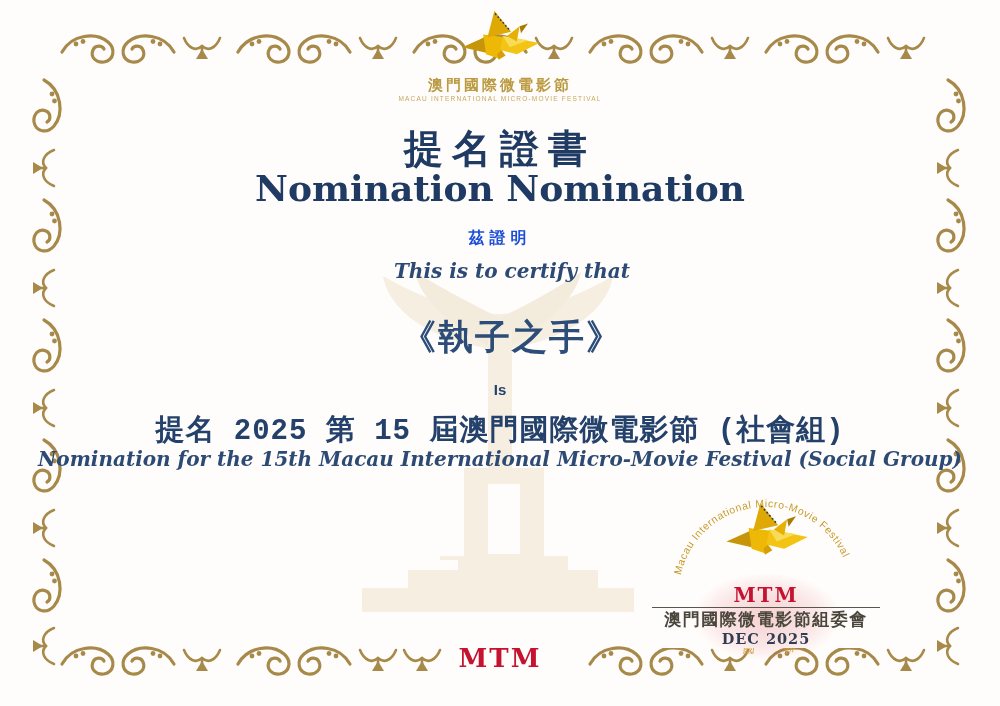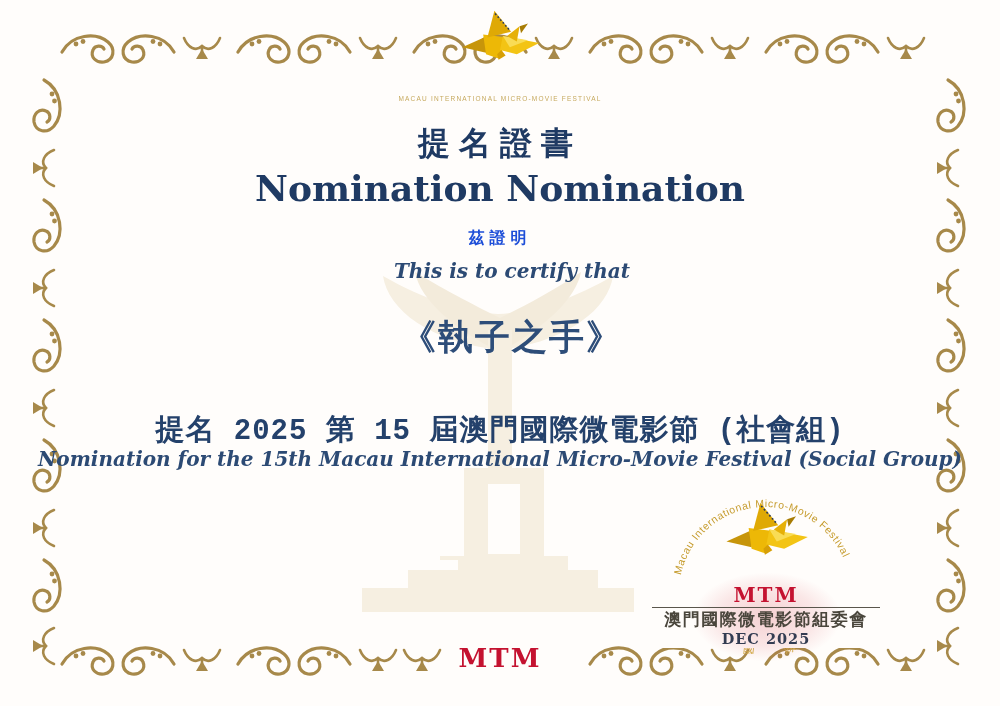--- a/index.html
+++ b/index.html
@@ -15,21 +15,21 @@
 
   
   #watermark{position:absolute;inset:0;width:1000px;height:706px;z-index:1;pointer-events:none;}
 
   
   .logo-bird{left:444px;top:8px;width:112px;height:70px;z-index:3;}
   .logo-cjk{top:76px;color:#bb9a42;font-size:15px;font-weight:bold;letter-spacing:3px;z-index:3;}
   .logo-en{top:95px;color:#c6a95e;font-size:6.5px;letter-spacing:1.2px;z-index:3;}
 
   
-  .title-cjk{top:122px;color:#1f3a63;font-size:32px;font-weight:bold;letter-spacing:9px;z-index:3;}
+  .title-cjk{top:122px;color:#1f3a63;font-size:39px;font-weight:bold;letter-spacing:9px;z-index:3;}
   .title-en{top:167px;color:#1f3a63;font-size:36px;font-weight:bold;font-family:"DejaVu Serif",serif;z-index:3;}
   .certify-cjk{top:228px;color:#1d4ed8;font-size:16px;font-weight:bold;letter-spacing:5px;z-index:3;}
   .certify-en{top:259px;color:#2c4a74;font-size:20px;font-style:italic;font-weight:bold;font-family:"DejaVu Serif",serif;z-index:3;padding-left:24px;}
   .film-title{top:314px;color:#2d4d79;font-size:35px;font-weight:600;letter-spacing:2px;z-index:3;padding-left:24px;}
   .is-label{top:381px;color:#24416b;font-size:15px;font-weight:bold;z-index:3;}
   .nomination-cjk{top:410px;color:#24416b;font-size:29px;font-weight:bold;font-family:Liberation Mono, monospace;letter-spacing:1px;z-index:3;}
   .nomination-en{top:447px;color:#2c4a74;font-size:20px;font-style:italic;font-weight:bold;font-family:"DejaVu Serif",serif;z-index:3;}
 
   
   #seal{left:652px;top:484px;width:230px;height:170px;z-index:3;}
@@ -138,30 +138,32 @@
       <use href="#fl" transform="translate(950,390) rotate(90)"></use>
     <use href="#sc" transform="translate(952,440) rotate(90)"></use>
       <use href="#fl" transform="translate(950,510) rotate(90)"></use>
     <use href="#sc" transform="translate(952,560) rotate(90)"></use>
       <use href="#fl" transform="translate(950,628) rotate(90)"></use>
   </svg>
 
   <svg class="abs logo-bird" viewBox="0 0 120 100" xmlns="http://www.w3.org/2000/svg">
     <use href="#bird"></use>
   </svg>
+  <div class="abs center-line logo-cjk">澳門國際微電影節</div>
   <div class="abs center-line logo-en">MACAU INTERNATIONAL MICRO-MOVIE FESTIVAL</div>
 
   <div class="abs center-line title-cjk">提名證書</div>
   <div class="abs center-line title-en">Nomination Nomination</div>
 
   <div class="abs center-line certify-cjk">茲證明</div>
   <div class="abs center-line certify-en">This is to certify that</div>
 
   <div class="abs center-line film-title">《執子之手》</div>
 
+  <div class="abs center-line is-label">Is</div>
 
   <div class="abs center-line nomination-cjk">提名 2025 第 15 屆澳門國際微電影節 (社會組)</div>
   <div class="abs center-line nomination-en">Nomination for the 15th Macau International Micro-Movie Festival (Social Group)</div>
 
   <div id="seal" class="abs">
     <svg id="seal-svg" viewBox="0 0 230 170" xmlns="http://www.w3.org/2000/svg">
       <defs>
         <path id="arcTop" d="M28,96 A86,86 0 0 1 198,96" fill="none"></path>
         <path id="arcBottom" d="M30,100 A84,84 0 0 0 196,100" fill="none"></path>
       </defs>

